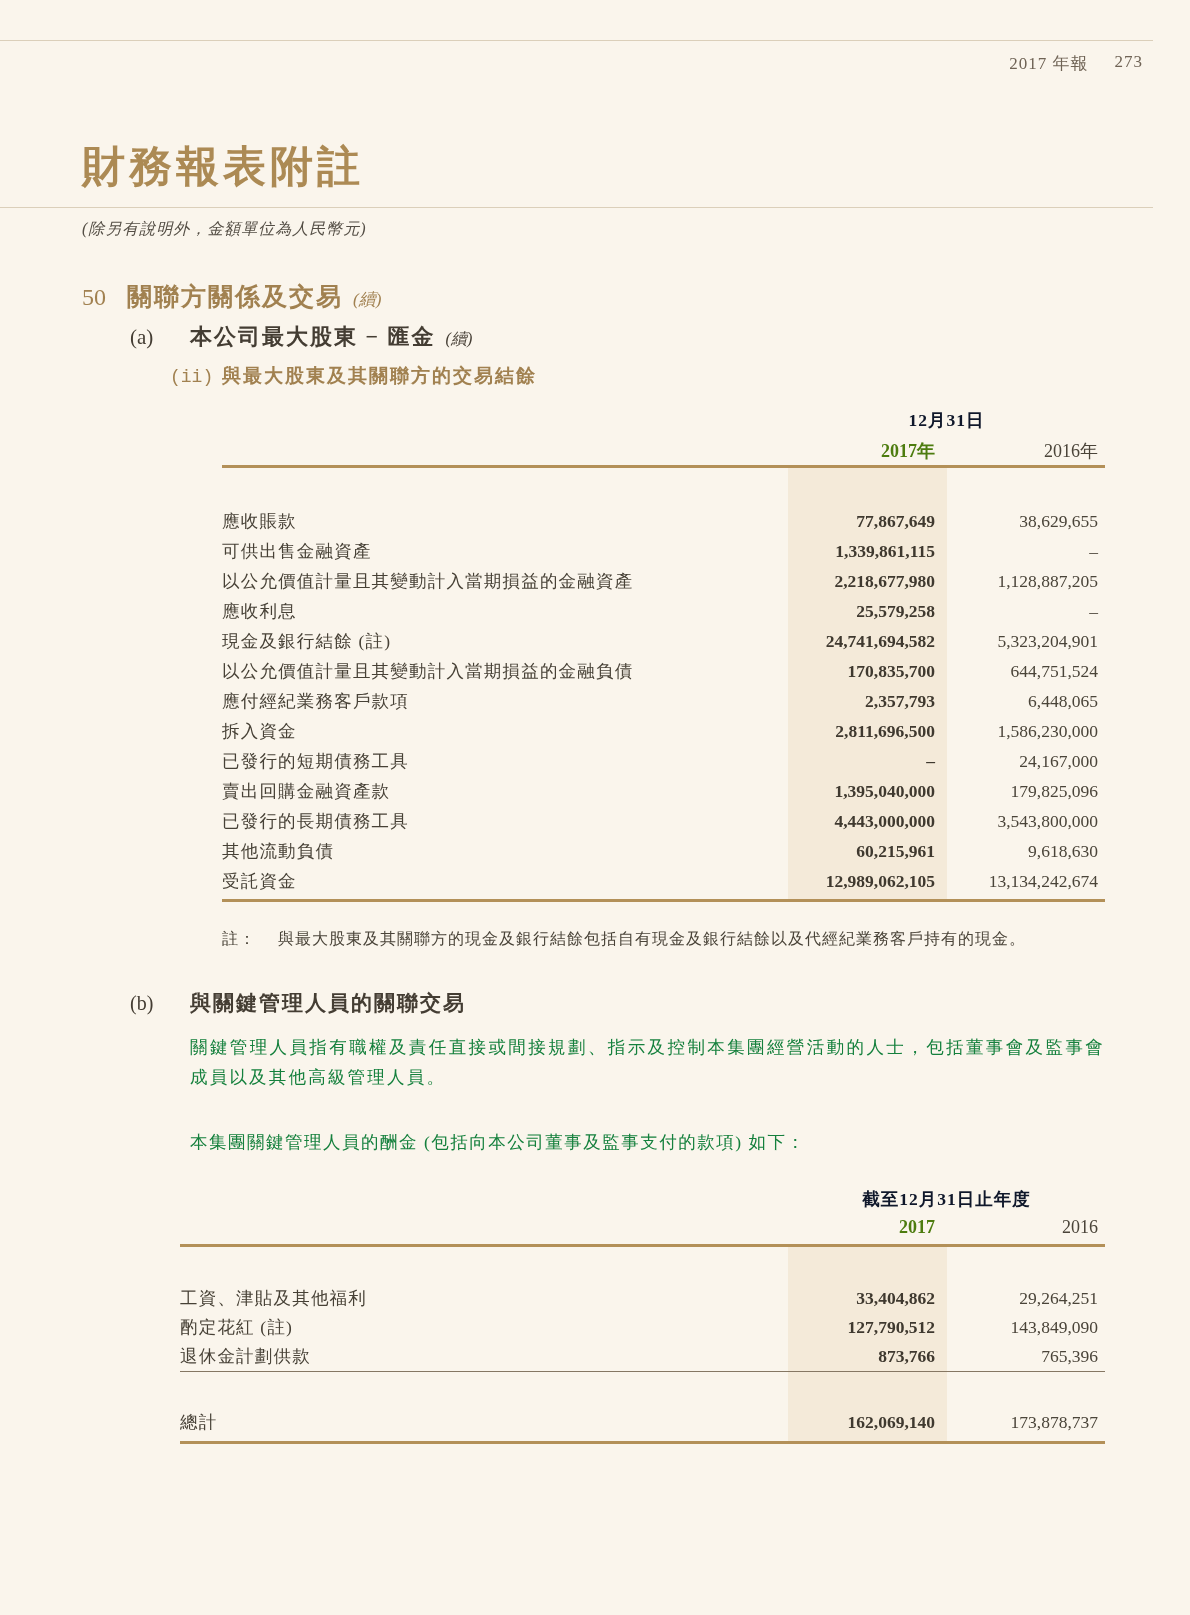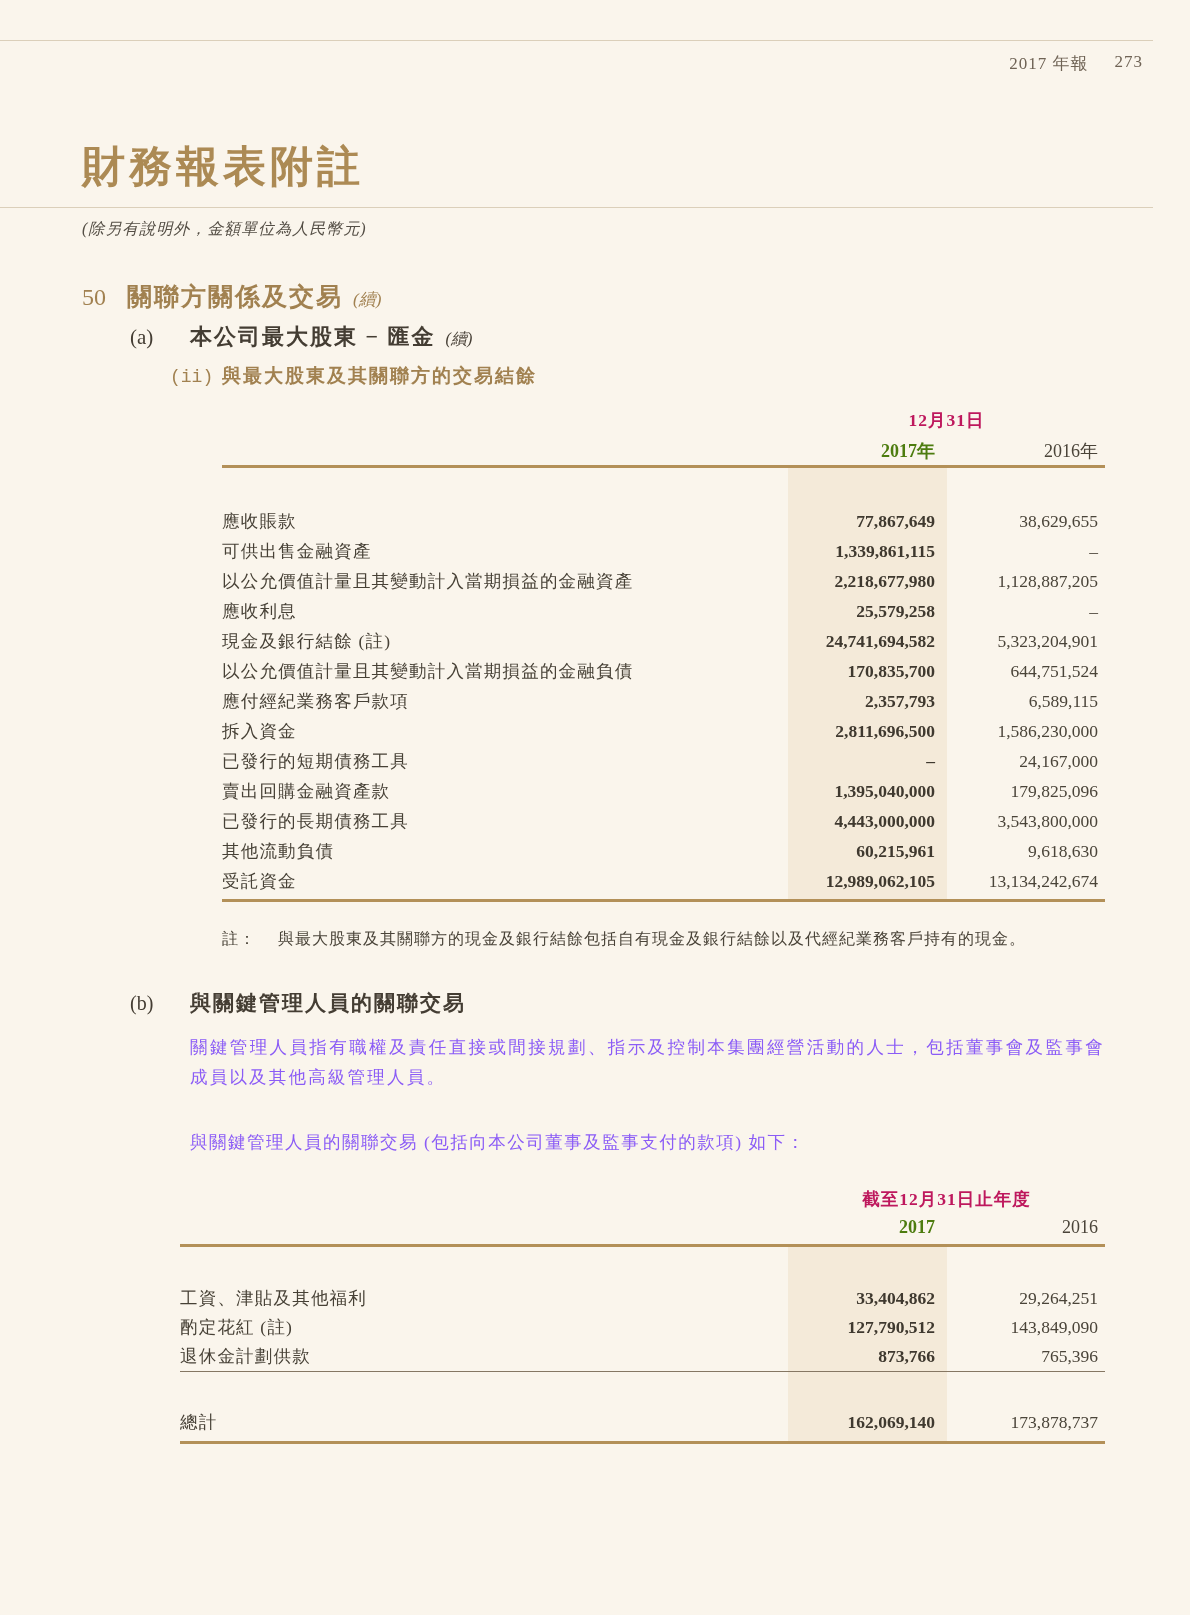--- a/index.html
+++ b/index.html
@@ -31,26 +31,26 @@
   .h50 .cont { font-size:17px; }
   .hA { left:130px; top:322px; font-size:22px; color:#443d33; }
   .hA .marker { width:60px; font-size:21px; }
   .hA .cont { font-size:16px; }
   .hII { left:170px; top:363px; font-size:19px; color:#a18150;font-family:Liberation Mono, monospace; }
   .hII .marker { width:52px; font-size:18px; }
   .hB { left:130px; top:989px; font-size:21px; color:#443d33; }
   .hB .marker { width:60px; font-size:20px; }
 
   .para { position:absolute; left:190px; font-size:17.5px; line-height:30px;
-          letter-spacing:2.2px; color:#8b5cf6; }
+          letter-spacing:2.2px; color:#15803d; }
   .pB1 { top:1032px; width:915px; text-align:justify; }
   .pB2 { top:1127px; letter-spacing:1.5px; }
 
   .col-period { position:absolute; left:788px; width:317px; text-align:center;
-                font-weight:700; font-size:17.5px; color:#be185d; letter-spacing:1px; }
+                font-weight:700; font-size:17.5px; color:#0f172a; letter-spacing:1px; }
   .t1-period { top:408px; }
   .t2-period { top:1187px; }
 
   .year-row { position:absolute; height:20px; font-size:18px; color:#4a4439; }
   .t1-years { left:222px; width:883px; top:439px; }
   .t2-years { left:180px; width:925px; top:1217px; }
   .yr2017 { position:absolute; right:170px; font-weight:700; color:#4d7c0f; }
   .yr2016 { position:absolute; right:7px; }
 
   .gold-rule { position:absolute; height:3px; background:#b39058; }
@@ -155,21 +155,21 @@
 
       <div class="trow">
         <span class="tlabel">以公允價值計量且其變動計入當期損益的金融負債</span>
         <span class="v2017">170,835,700</span>
         <span class="v2016">644,751,524</span>
       </div>
 
       <div class="trow">
         <span class="tlabel">應付經紀業務客戶款項</span>
         <span class="v2017">2,357,793</span>
-        <span class="v2016">6,589,115</span>
+        <span class="v2016">6,448,065</span>
       </div>
 
       <div class="trow">
         <span class="tlabel">拆入資金</span>
         <span class="v2017">2,811,696,500</span>
         <span class="v2016">1,586,230,000</span>
       </div>
 
       <div class="trow">
         <span class="tlabel">已發行的短期債務工具</span>
@@ -204,21 +204,21 @@
   <div class="gold-rule t1-hr-bot"></div>
   <div class="note note1">
     <span class="note-label">註：</span><span>與最大股東及其關聯方的現金及銀行結餘包括自有現金及銀行結餘以及代經紀業務客戶持有的現金。</span>
   </div>
 
   <div class="heading hB">
     <span class="marker">(b)</span>
     <span class="htitle">與關鍵管理人員的關聯交易</span>
   </div>
   <div class="para pB1">關鍵管理人員指有職權及責任直接或間接規劃、指示及控制本集團經營活動的人士，包括董事會及監事會成員以及其他高級管理人員。</div>
-  <div class="para pB2">與關鍵管理人員的關聯交易 (包括向本公司董事及監事支付的款項) 如下：</div>
+  <div class="para pB2">本集團關鍵管理人員的酬金 (包括向本公司董事及監事支付的款項) 如下：</div>
 
   <div class="col-period t2-period">截至12月31日止年度</div>
   <div class="year-row t2-years">
     <span class="yr2017">2017</span>
     <span class="yr2016">2016</span>
   </div>
   <div class="gold-rule t2-hr-top"></div>
   <div class="hl t2-hl"></div>
   <div class="rows t2-rows">
 

